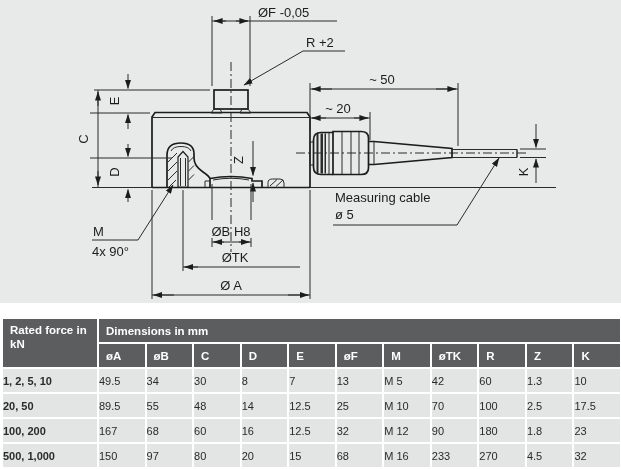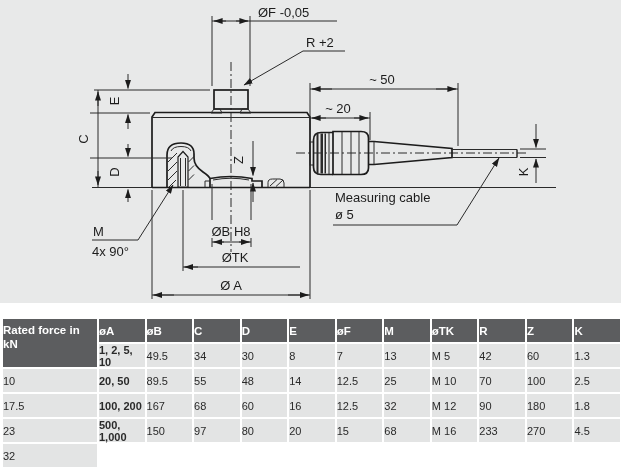--- a/index.html
+++ b/index.html
@@ -11,21 +11,21 @@
   .thin{stroke:#2a2a2a;stroke-width:1;fill:none;}
   .thick{stroke:#1c1c1c;stroke-width:1.7;fill:none;}
   .cl{stroke:#2a2a2a;stroke-width:1;fill:none;stroke-dasharray:9 3 2 3;}
   .fillbg{stroke:#1c1c1c;stroke-width:1.2;}
   .dark{fill:#2a2a2a;stroke:none;}
   
   #dim-table{position:absolute;left:3px;top:319px;width:617px;
     display:grid;grid-template-columns:94px repeat(11,1fr);
     grid-auto-rows:23px;gap:2px;background:#ffffff;font-size:11px;color:#2a2a2a;}
   .hcell{background:#5c5d5f;color:#ffffff;font-weight:bold;font-size:11.5px;
-    display:flex;align-items:center;}
+    display:flex;align-items:center;padding-left:7px;}
   .corner{grid-row:1 / span 2;align-items:flex-start;padding-top:4px;line-height:1.25;}
   .dimspan{grid-column:2 / span 11;}
   .cell{background:#e3e4e4;display:flex;align-items:center;}
   .force{font-weight:bold;}
 </style>
 </head>
 <body>
 
 <div id="stage">
 
@@ -214,20 +214,21 @@
       <text x="335" y="202">Measuring cable</text>
       <text x="335" y="219">ø 5</text>
       <line class="thin" x1="333" y1="225" x2="457" y2="225"></line>
       <line class="thin" x1="457" y1="225" x2="499" y2="158" marker-end="url(#arr)"></line>
     </g>
   </svg>
   </div>
 
   <div id="dim-table">
     <div class="hcell corner">Rated force in kN</div>
+    <div class="hcell dimspan">Dimensions in mm</div>
 
     <div class="hcell">øA</div>
     <div class="hcell">øB</div>
     <div class="hcell">C</div>
     <div class="hcell">D</div>
     <div class="hcell">E</div>
     <div class="hcell">øF</div>
     <div class="hcell">M</div>
     <div class="hcell">øTK</div>
     <div class="hcell">R</div>

